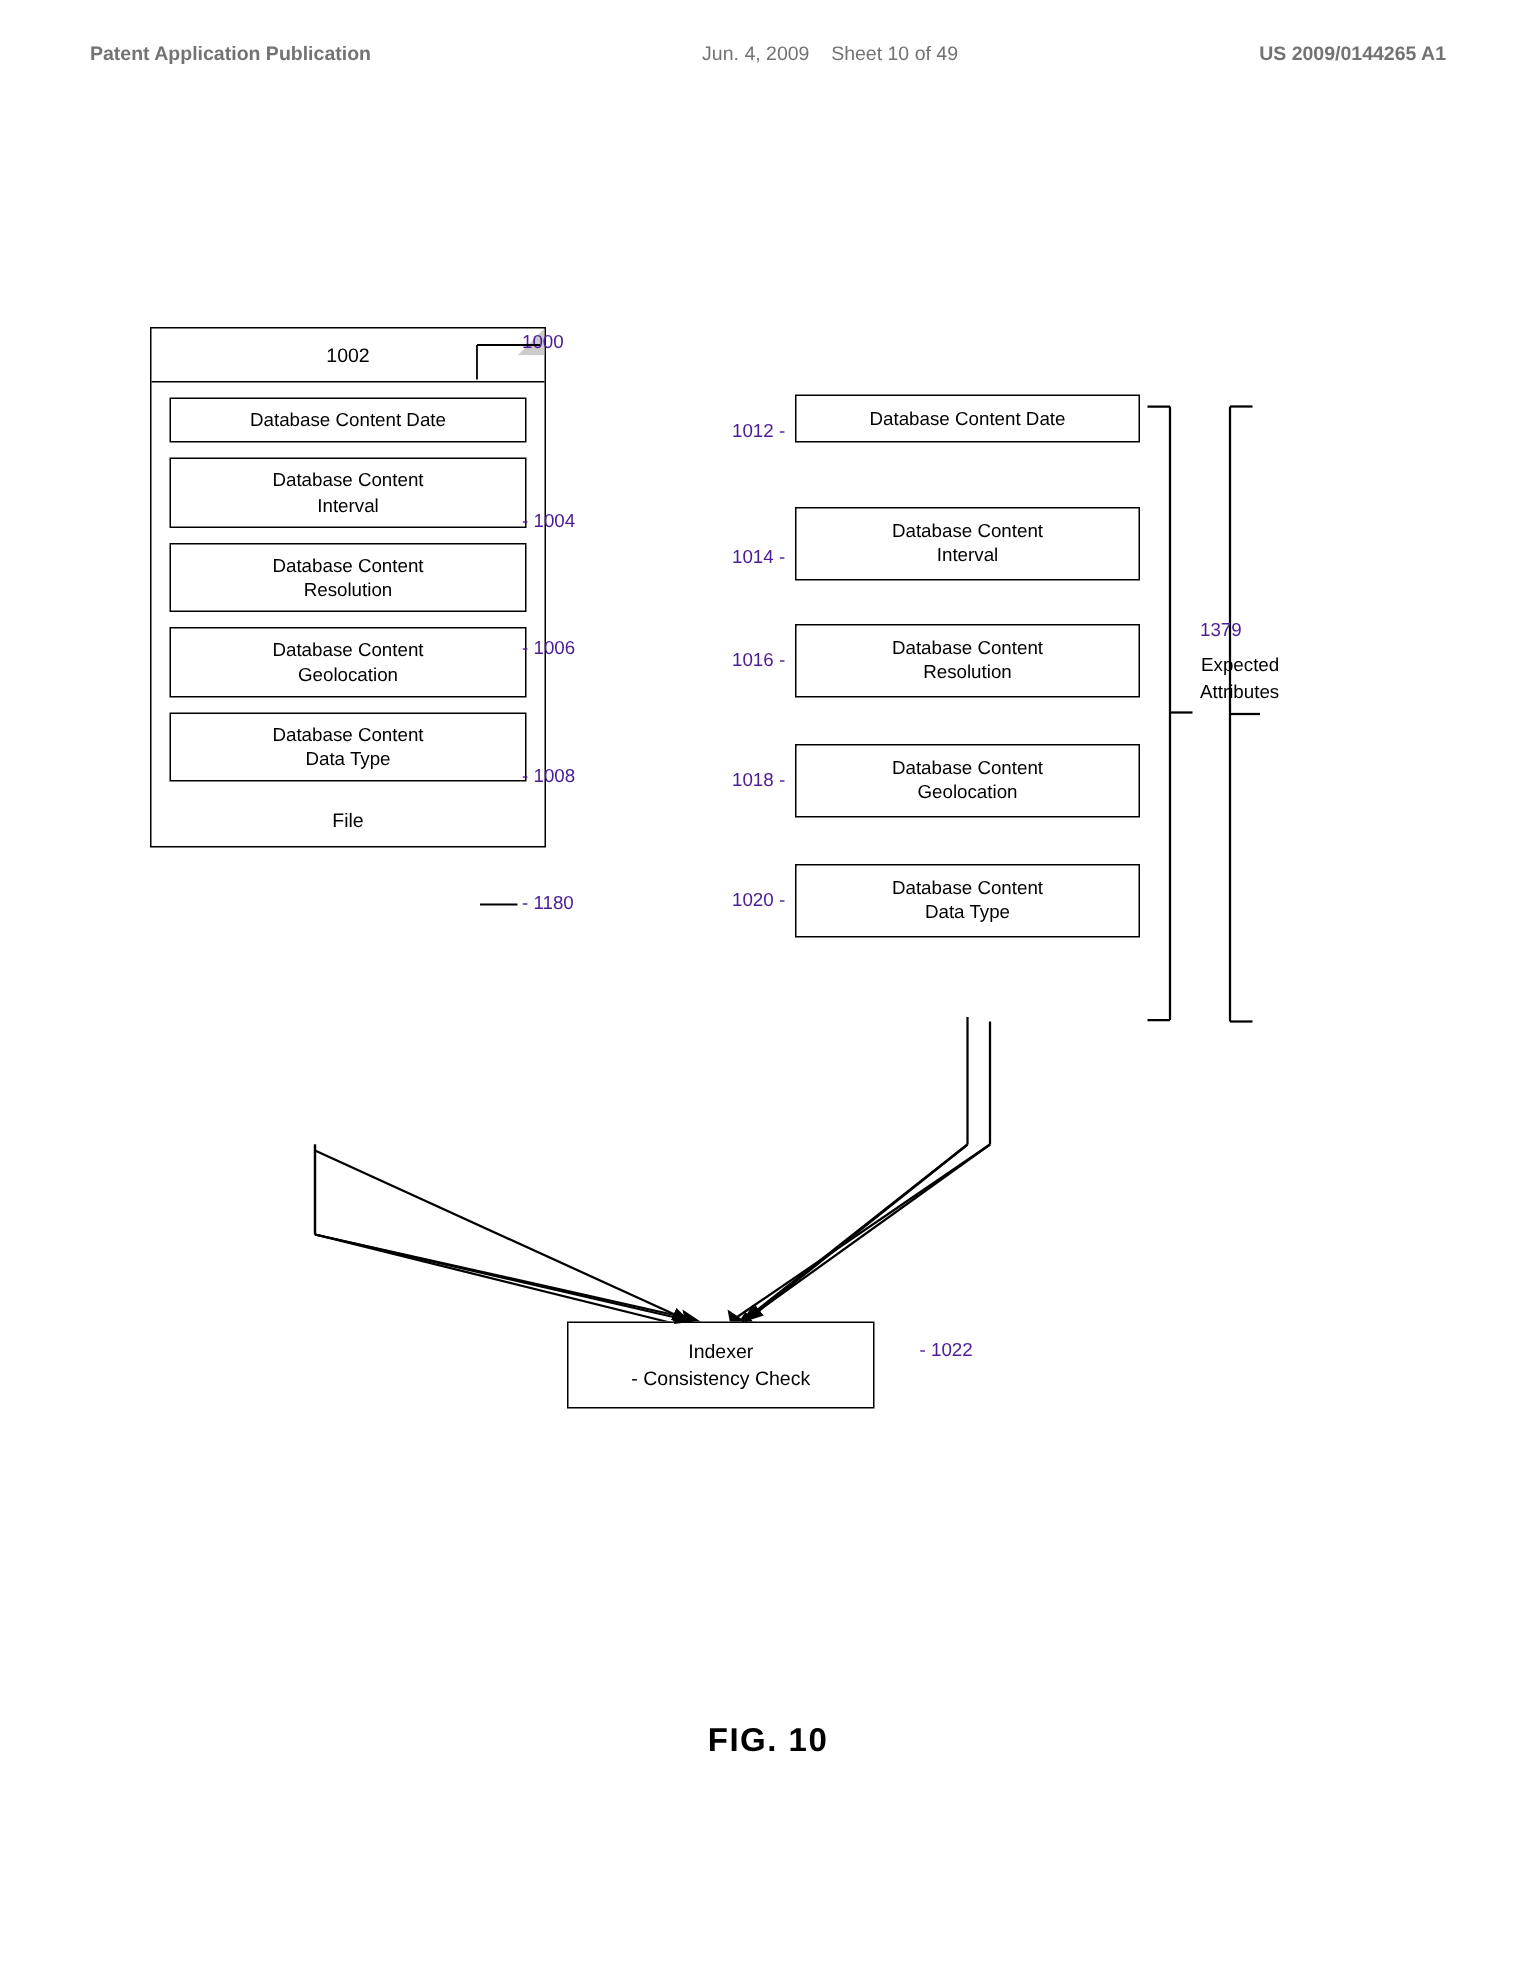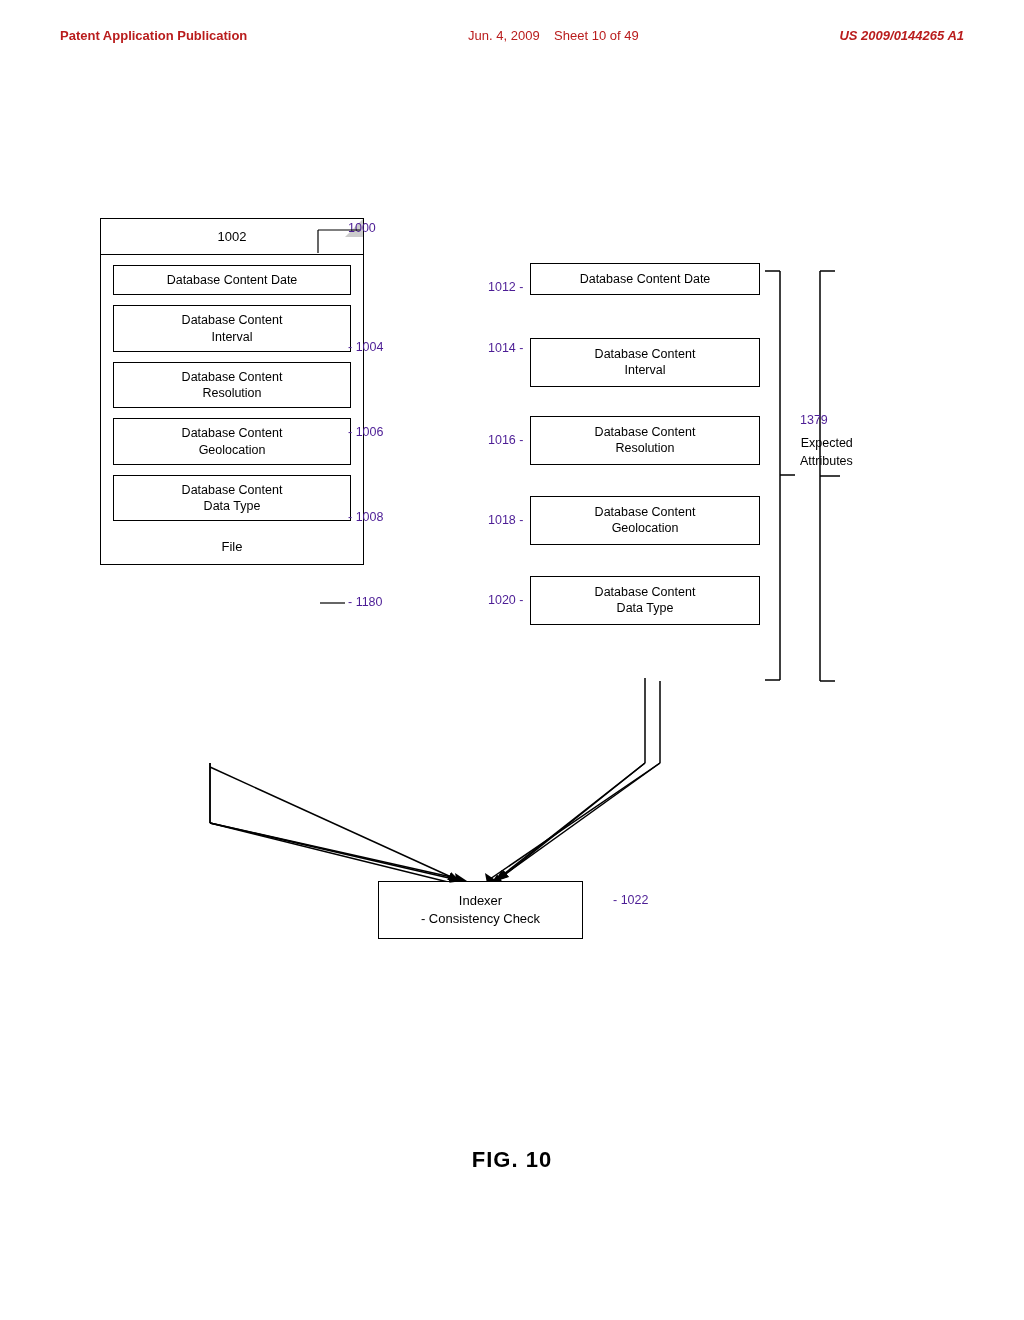--- a/index.html
+++ b/index.html
@@ -12,25 +12,25 @@
       overflow: hidden;
     }
 
     
     .header {
       display: flex;
       justify-content: space-between;
       align-items: flex-start;
       padding: 28px 60px 0 60px;
       font-size: 13px;
-      color: #b91c1c;
+      color: #737373;
     }
     .header-left { font-weight: bold; }
     .header-center { text-align: center; margin-left: 20px; }
-    .header-right { font-weight: bold; font-style: italic; }
+    .header-right { font-weight: bold; }
 
     
     .diagram-area {
       position: relative;
       width: 100%;
       height: 1100px;
       margin-top: 80px;
     }
 
     
@@ -232,21 +232,21 @@
   <div class="ref-label" style="left:348px; top:472px;">- 1180</div>
 
   <div class="right-box" style="left:530px; top:140px; width:230px;">
     Database Content Date
   </div>
   <div class="ref-label" style="left:488px; top:157px;">1012 -</div>
 
   <div class="right-box" style="left:530px; top:215px; width:230px;">
     Database Content<br>Interval
   </div>
-  <div class="ref-label" style="left:488px; top:218px;">1014 -</div>
+  <div class="ref-label" style="left:488px; top:241px;">1014 -</div>
 
   <div class="right-box" style="left:530px; top:293px; width:230px;">
     Database Content<br>Resolution
   </div>
   <div class="ref-label" style="left:488px; top:310px;">1016 -</div>
 
   <div class="right-box" style="left:530px; top:373px; width:230px;">
     Database Content<br>Geolocation
   </div>
   <div class="ref-label" style="left:488px; top:390px;">1018 -</div>

